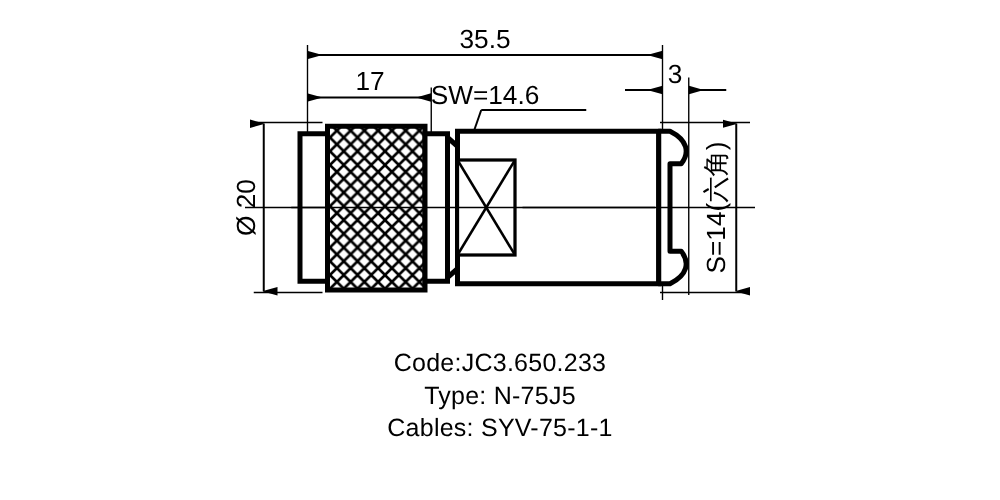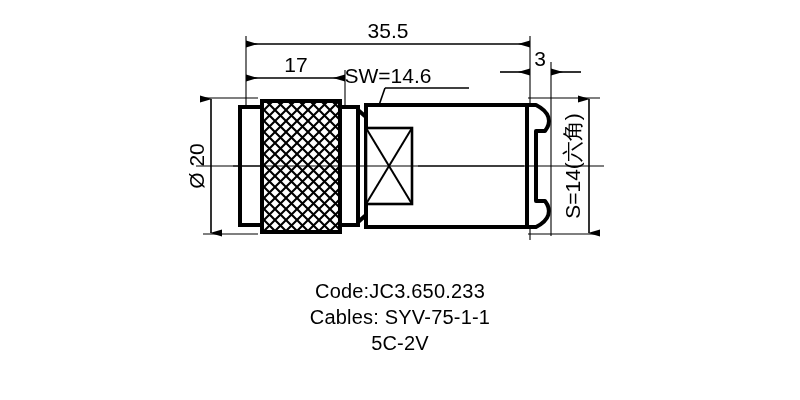--- a/index.html
+++ b/index.html
@@ -122,15 +122,15 @@
                L 527 227 Z" fill="#ffffff" stroke="#000000" stroke-width="4" stroke-linejoin="round"></path>
 
       <line x1="196" y1="166" x2="604" y2="166" stroke="#000000" stroke-width="1.1"></line>
       <line x1="418" y1="166" x2="524" y2="166" stroke="#000000" stroke-width="1.1"></line>
     </g>
   </svg>
 </div>
 
 <div class="caption">
   <div class="line">Code:JC3.650.233</div>
+  <div class="line">Type: N-75J5</div>
   <div class="line">Cables: SYV-75-1-1</div>
-  <div class="line">5C-2V</div>
 </div>
 
 </body></html>

